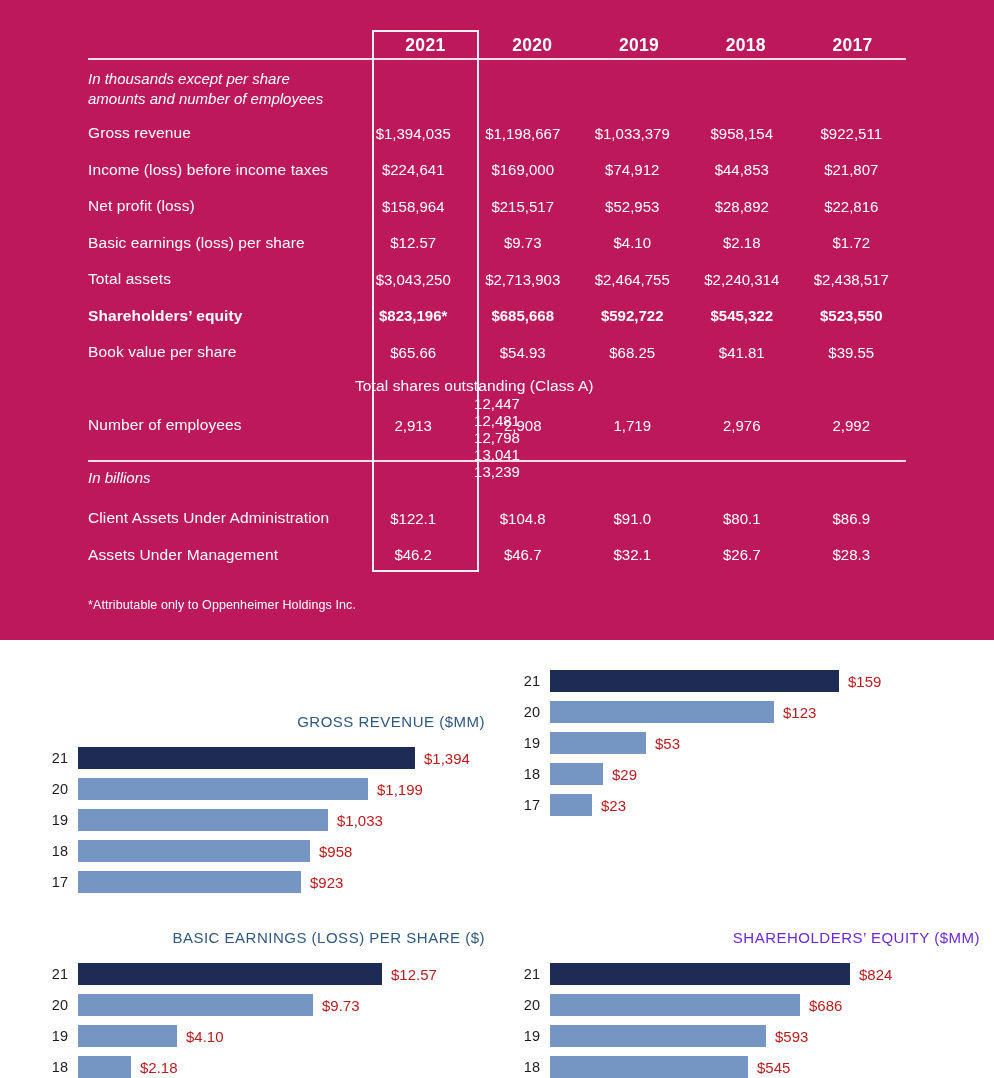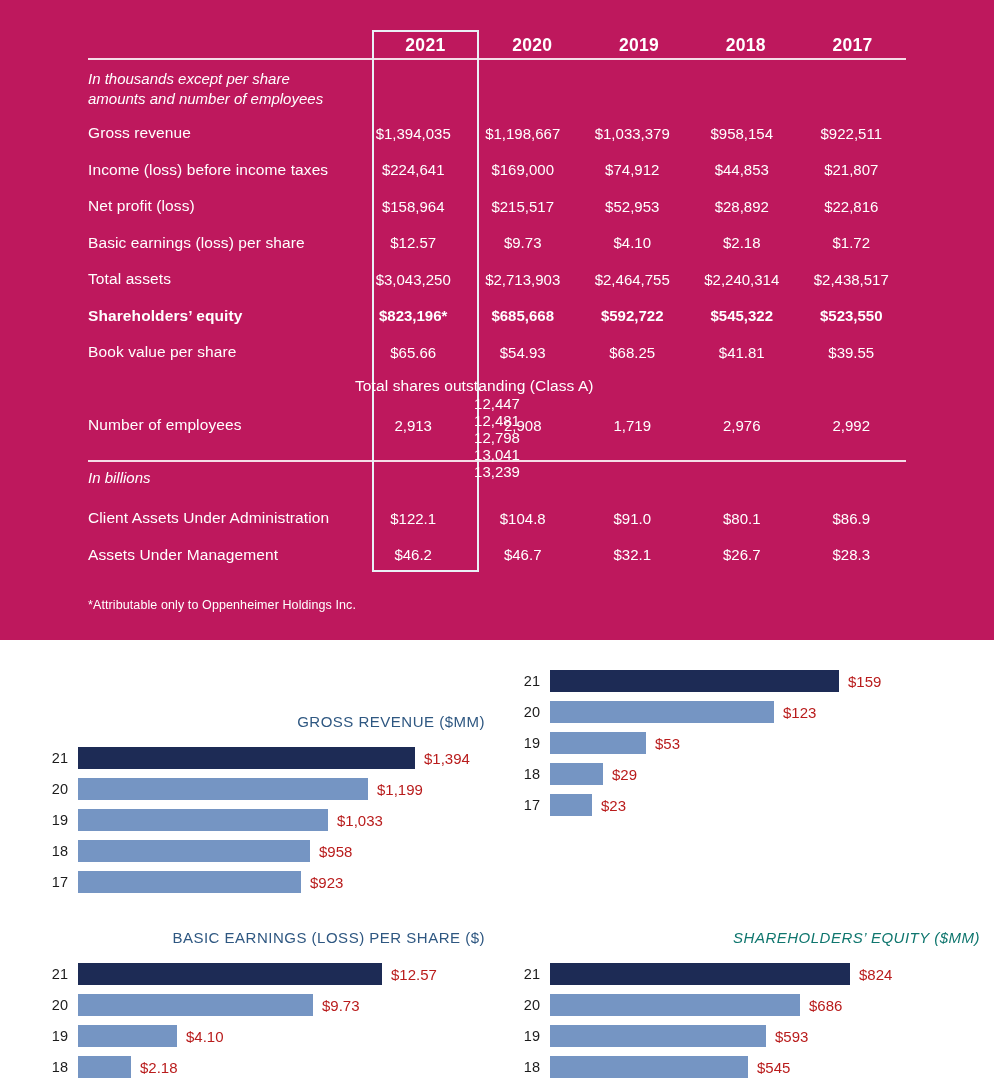--- a/index.html
+++ b/index.html
@@ -247,21 +247,21 @@
           <div class="bar-value">$2.18</div>
         </div>
         <div class="bar-row">
           <div class="bar-ylabel" style="width: 53px;">17</div>
           <div class="bar" style="width: 42px; background: rgb(117, 149, 195);"></div>
           <div class="bar-value">$1.72</div>
         </div>
       </div>
   </div>
   <div class="chart" id="chart3">
-    <div class="chart-title" style="color: #0f766e; font-style: italic;">SHAREHOLDERS’ EQUITY ($MM)</div>
+    <div class="chart-title" style="color: #6d28d9;">SHAREHOLDERS’ EQUITY ($MM)</div>
     <div class="chart-bars">
         <div class="bar-row">
           <div class="bar-ylabel" style="width: 30px;">21</div>
           <div class="bar" style="width: 300px; background: rgb(29, 43, 85);"></div>
           <div class="bar-value">$824</div>
         </div>
         <div class="bar-row">
           <div class="bar-ylabel" style="width: 30px;">20</div>
           <div class="bar" style="width: 250px; background: rgb(117, 149, 195);"></div>
           <div class="bar-value">$686</div>

